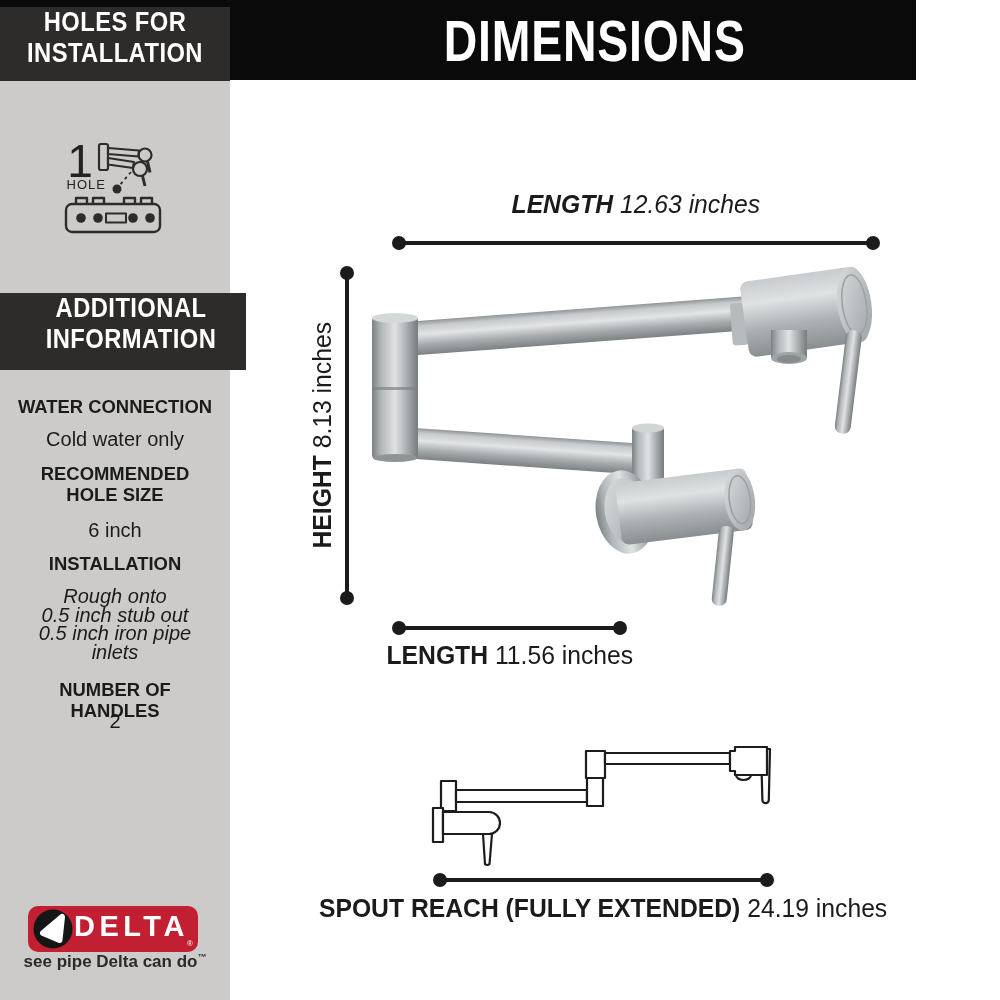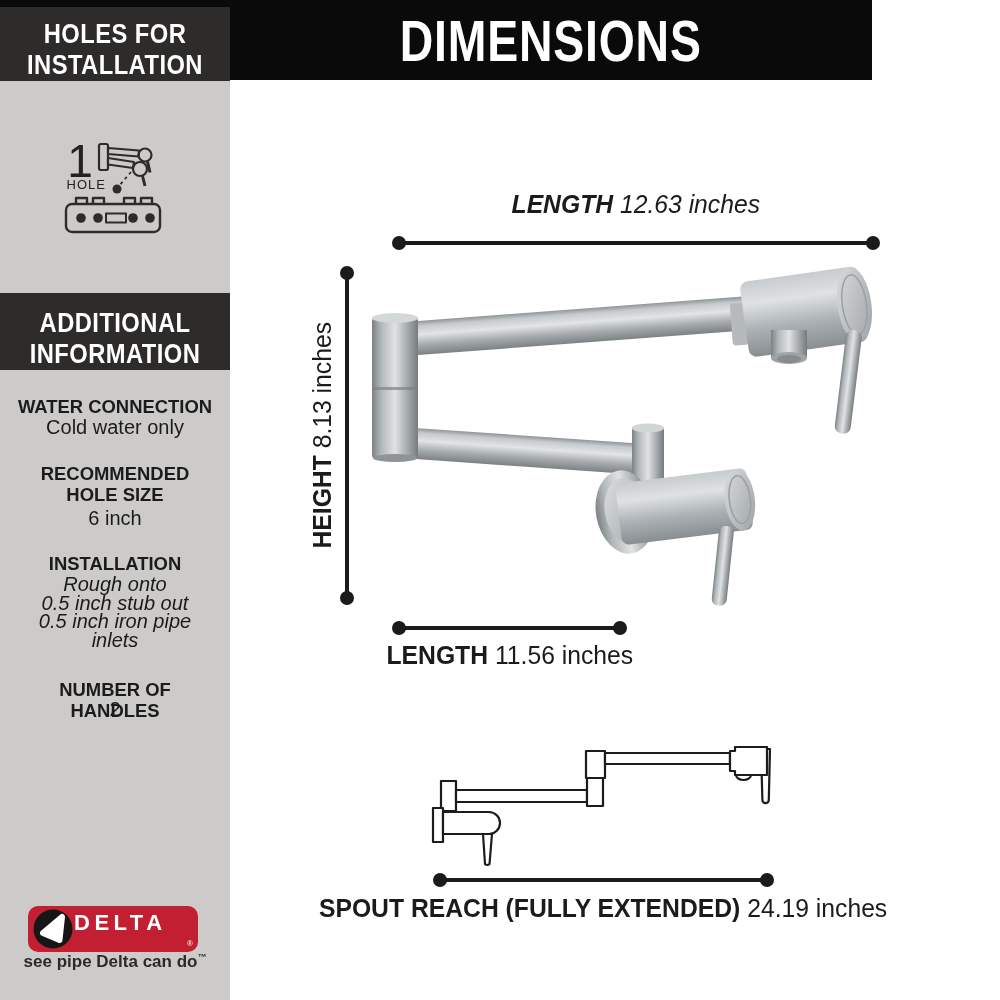--- a/index.html
+++ b/index.html
@@ -5,46 +5,46 @@
   html,body{margin:0;padding:0;}
   body{
     width:1000px;height:1000px;position:relative;overflow:hidden;
     background:#ffffff;font-family:"Liberation Sans",sans-serif;color:#1b1b1b;
   }
   .abs{position:absolute;}
   
   .sidebar{left:0;top:0;width:230px;height:1000px;background:#cccbc9;}
   .topstrip{left:0;top:0;width:230px;height:7px;background:#0a0a0a;}
   .sideheader{left:0;width:230px;background:#2e2c2b;color:#fff;text-align:center;
-    display:flex;align-items:flex-end;justify-content:center;}
+    display:flex;align-items:flex-start;justify-content:center;}
   .sideheader .ht{display:inline-block;transform:scaleX(.88);font-weight:800;
     font-size:27px;line-height:31px;white-space:pre-line;letter-spacing:.5px;}
   .holes-bar{top:7px;height:74px;}
-  .add-bar{top:293px;height:77px;}
+  .add-bar{top:293px;height:77px;padding-left:16px;}
   .numeral{left:62px;top:134px;width:36px;text-align:center;font-size:46px;font-weight:400;color:#222;}
   .holelbl{left:54px;top:177px;width:52px;text-align:right;font-size:13px;letter-spacing:1px;color:#222;}
   .info-label{left:10px;width:210px;text-align:center;font-weight:700;font-size:19px;
     line-height:21px;white-space:pre-line;transform:scaleX(.97);}
   .info-value{left:10px;width:210px;text-align:center;font-weight:400;font-size:20px;
-    line-height:18.5px;white-space:pre-line;}
+    line-height:18.5px;white-space:pre-line;margin-top:12px;}
   
   .main-bar{left:230px;top:0;width:642px;height:80px;background:#0a0a0a;color:#fff;
-    display:flex;align-items:center;justify-content:center;}
+    display:flex;align-items:center;justify-content:center;padding-left:44px;}
   .main-bar .ht{display:inline-block;transform:scaleX(.8);font-weight:800;font-size:58px;letter-spacing:1px;}
   
   .dim{font-size:26px;color:#1b1b1b;text-align:center;white-space:nowrap;}
   .dim .b{font-weight:700;}
   .dim .v{font-weight:400;}
   .dim .in{display:inline-block;transform:scaleX(.95);}
   .lbl-top{left:399px;top:189px;width:474px;font-style:italic;}
   .lbl-height{left:152px;top:420px;width:340px;transform:rotate(-90deg);}
   .lbl-bottom{left:350px;top:640px;width:320px;}
   .lbl-spout{left:303px;top:893px;width:600px;}
   
-  .brand{left:74px;top:910px;width:120px;color:#fff;font-size:22px;font-weight:600;letter-spacing:4.5px;}
+  .brand{left:74px;top:910px;width:120px;color:#fff;font-size:29px;font-weight:600;letter-spacing:4.5px;}
   .brand-reg{left:187px;top:939px;color:#fff;font-size:8px;}
   .tagline{left:22px;top:952px;width:186px;text-align:center;font-size:17px;font-weight:700;color:#2b2a29;white-space:nowrap;}
   .tagline .tm{font-size:9px;vertical-align:super;}
   svg.overlay{position:absolute;left:0;top:0;pointer-events:none;}
 </style>
 </head>
 <body>
 
 <div class="abs sidebar"></div>
 <div class="abs topstrip"></div>

